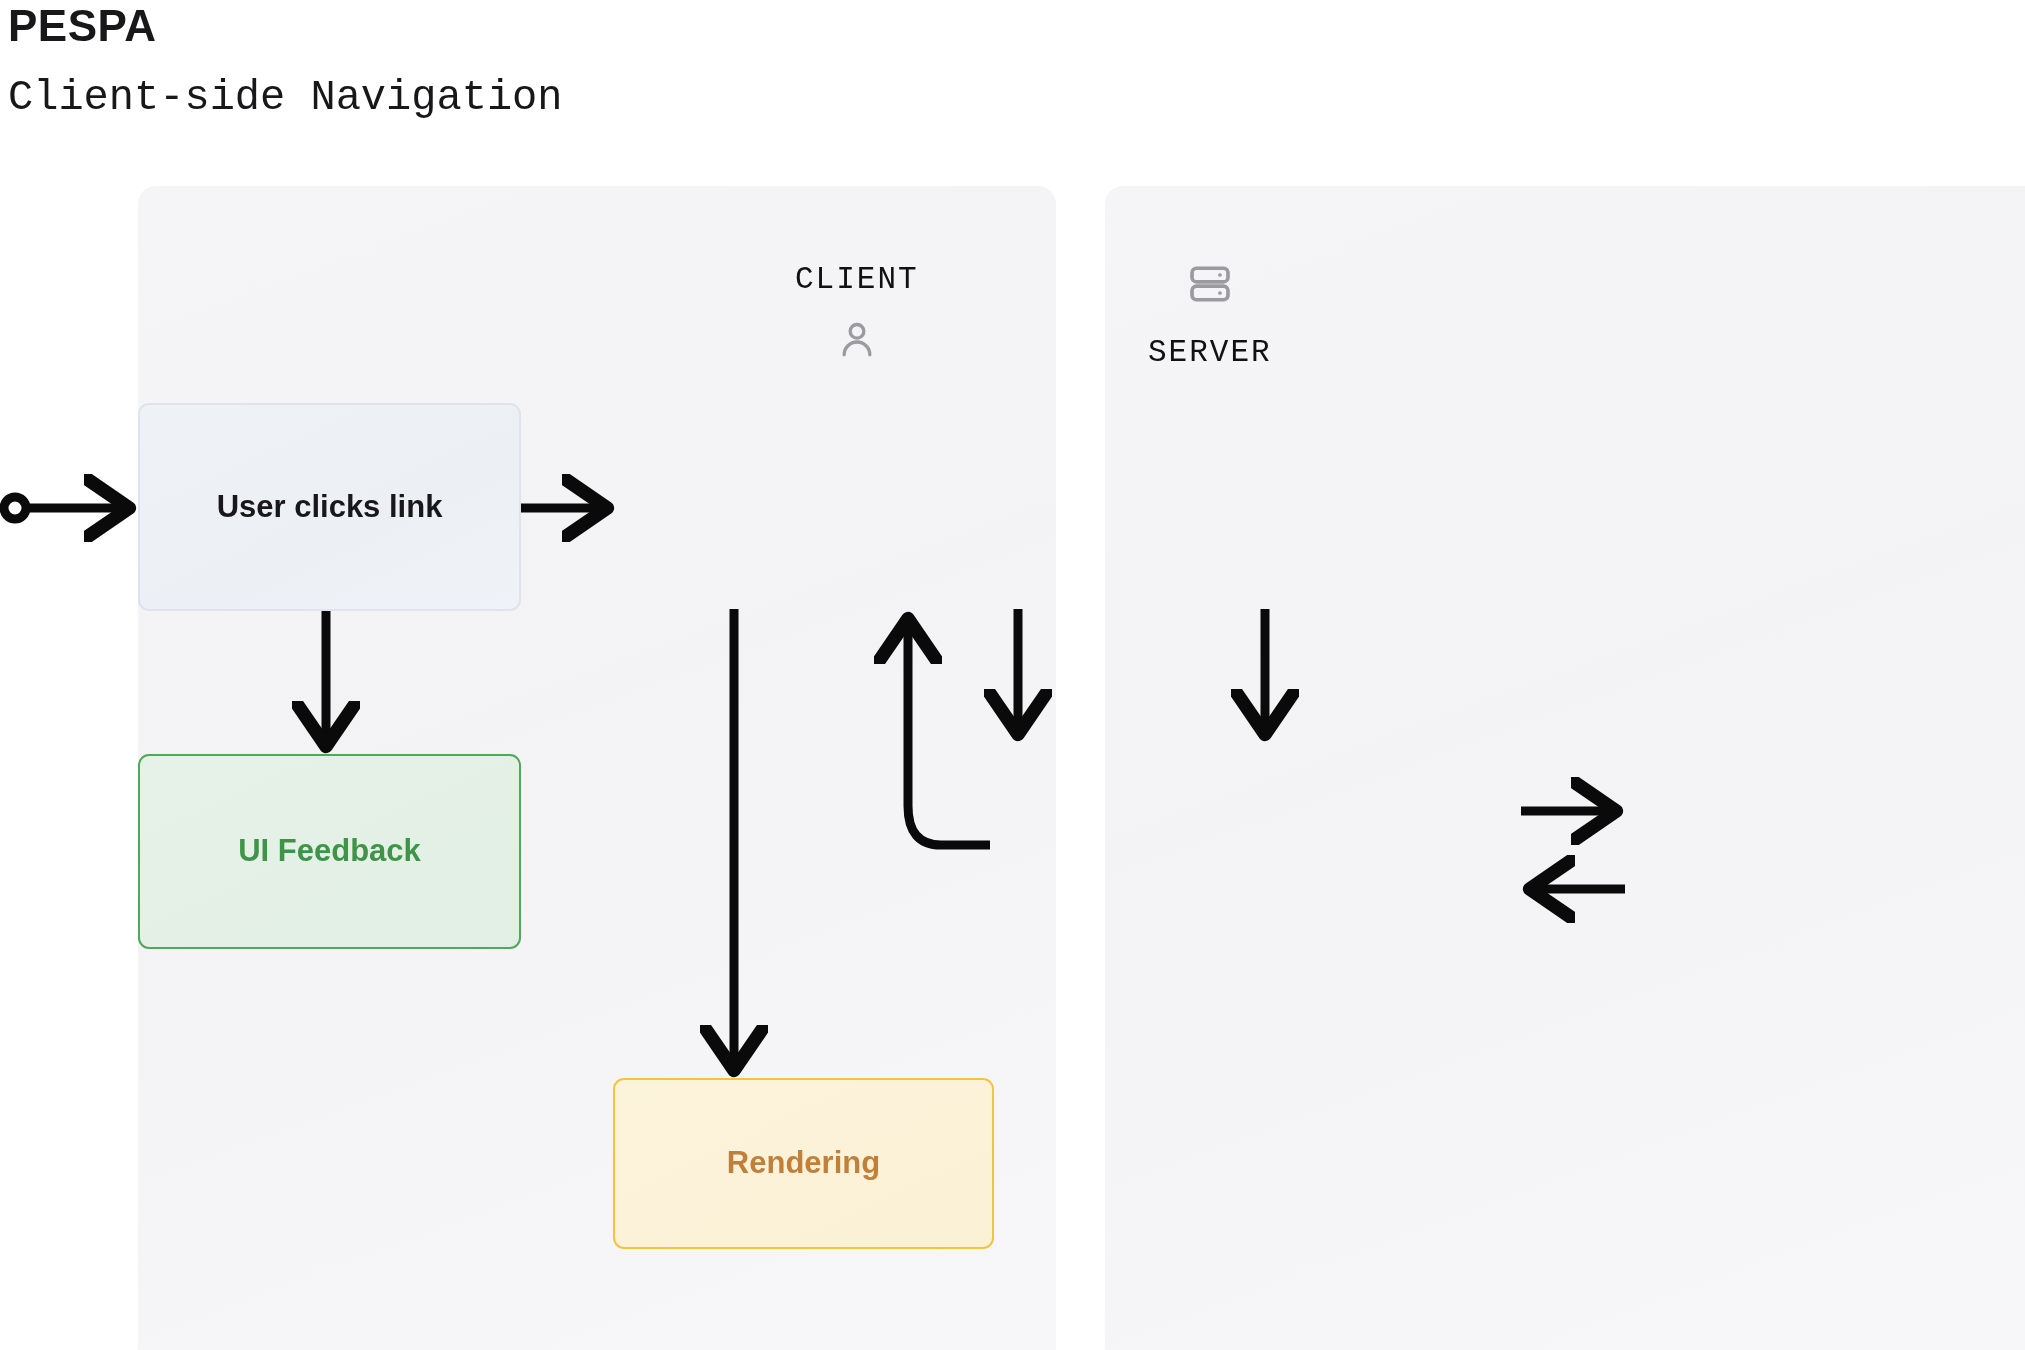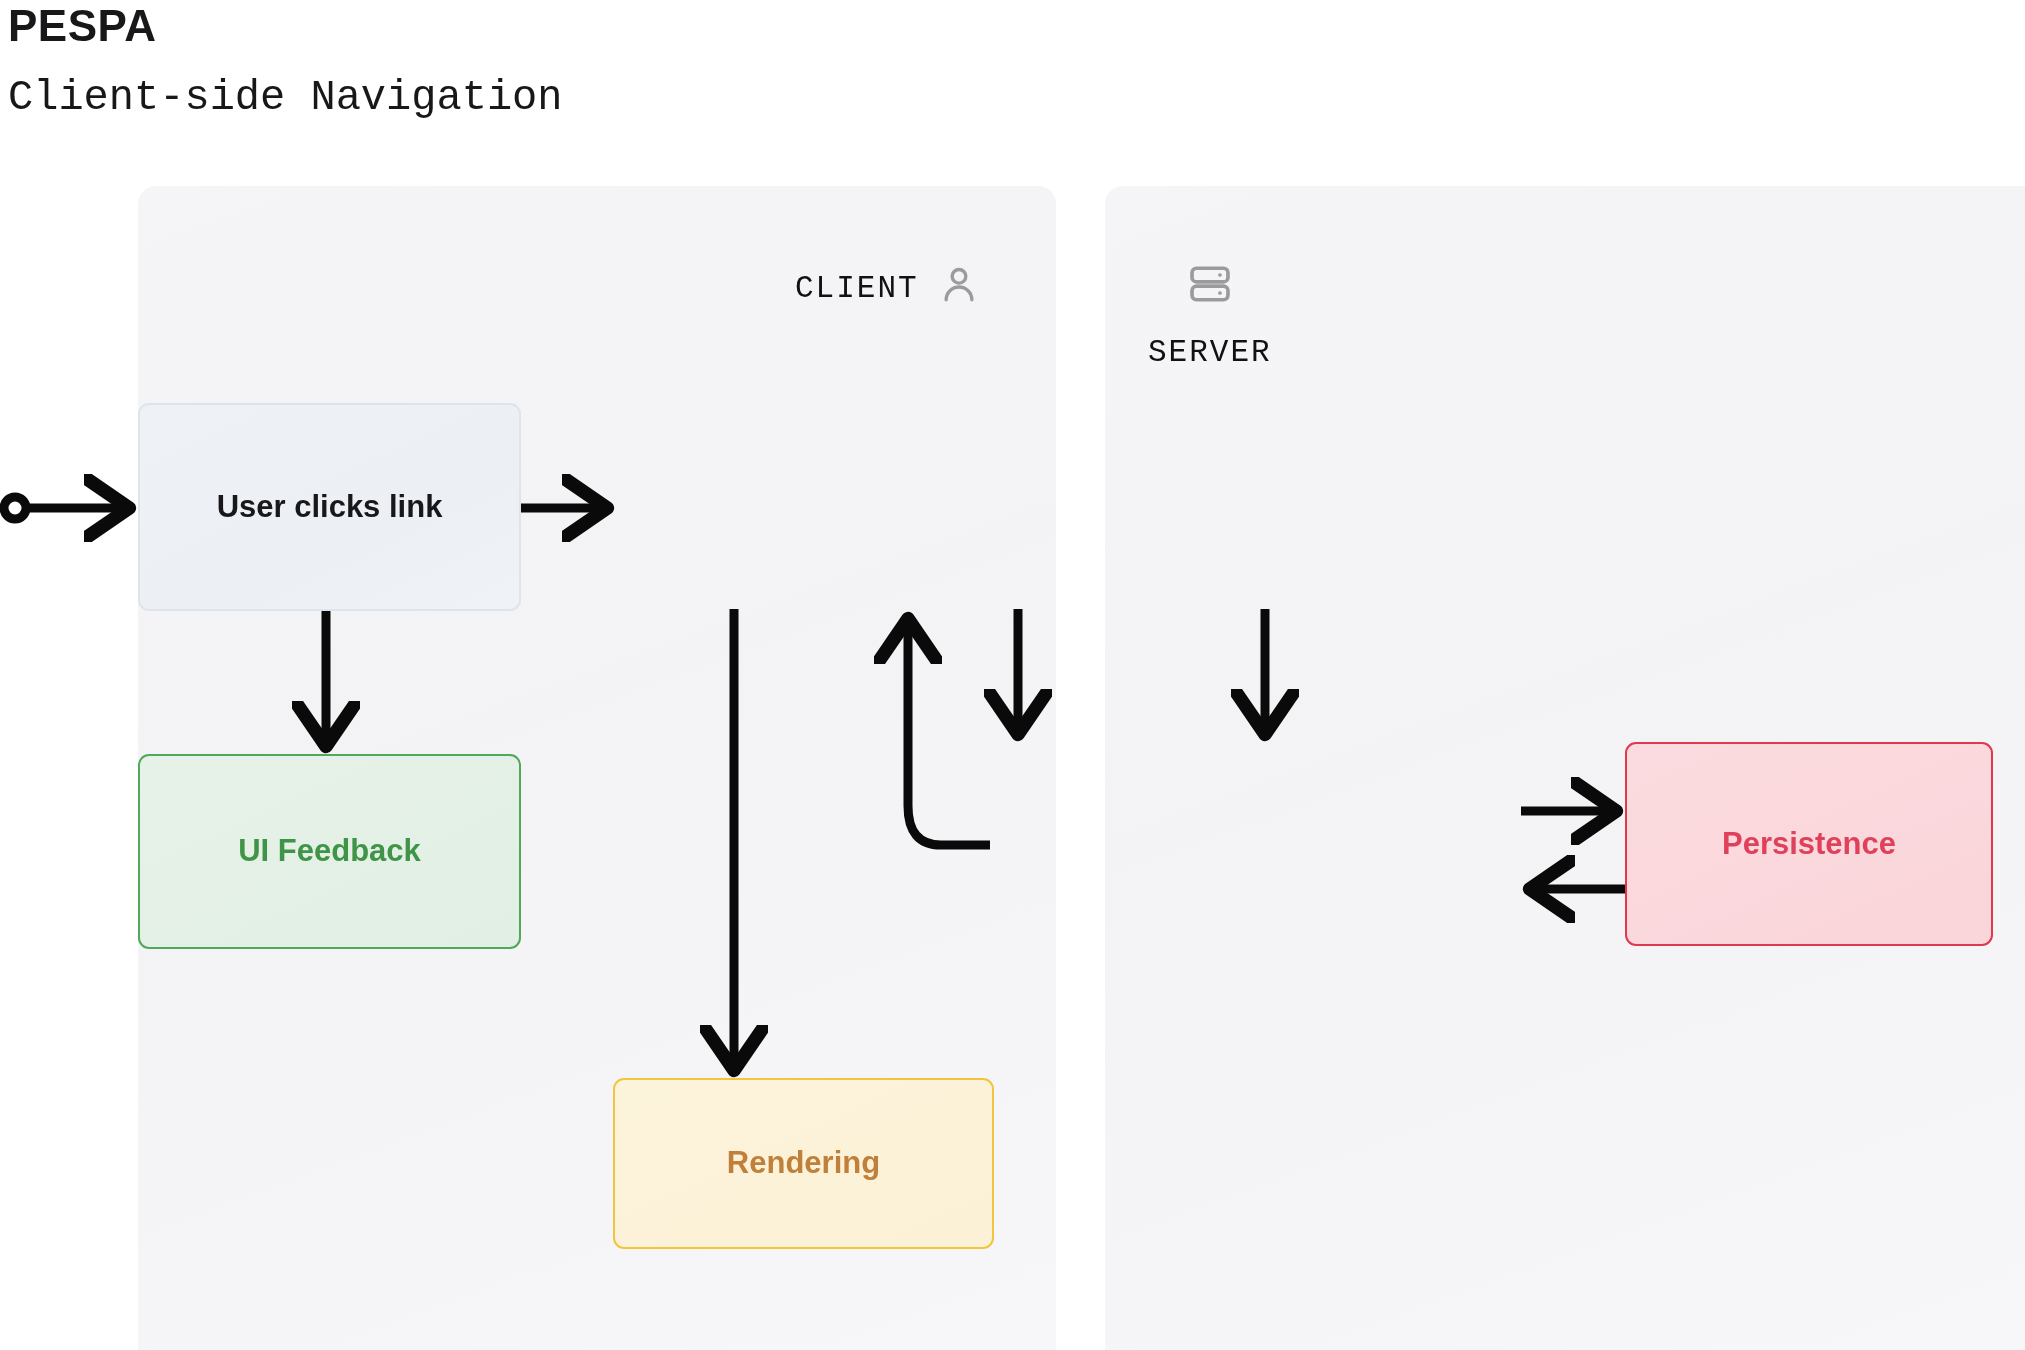--- a/index.html
+++ b/index.html
@@ -53,21 +53,21 @@
     position: absolute;
     display: flex;
     align-items: center;
     gap: 20px;
     font-family: "Liberation Mono", monospace;
     font-size: 31px;
     letter-spacing: 2px;
     color: #111114;
     white-space: nowrap;
   }
-  #label-client { left: 795px; top: 262px; }
+  #label-client { left: 795px; top: 262px; flex-direction: column; }
   #label-server { left: 1148px; top: 262px; flex-direction: column; }
   .lane-icon { display: block; }
 
   
   #edges {
     position: absolute;
     left: 0; top: 0;
     width: 2025px; height: 1350px;
     pointer-events: none;
   }
@@ -192,17 +192,14 @@
   <div class="node" id="node-ui-feedback">
     <span>UI Feedback</span>
   </div>
 
 
   <div class="node" id="node-rendering">
     <span>Rendering</span>
   </div>
 
 
-  <div class="node" id="node-persistence">
-    <span>Persistence</span>
-  </div>
 
 </div>
 
 </body></html>

